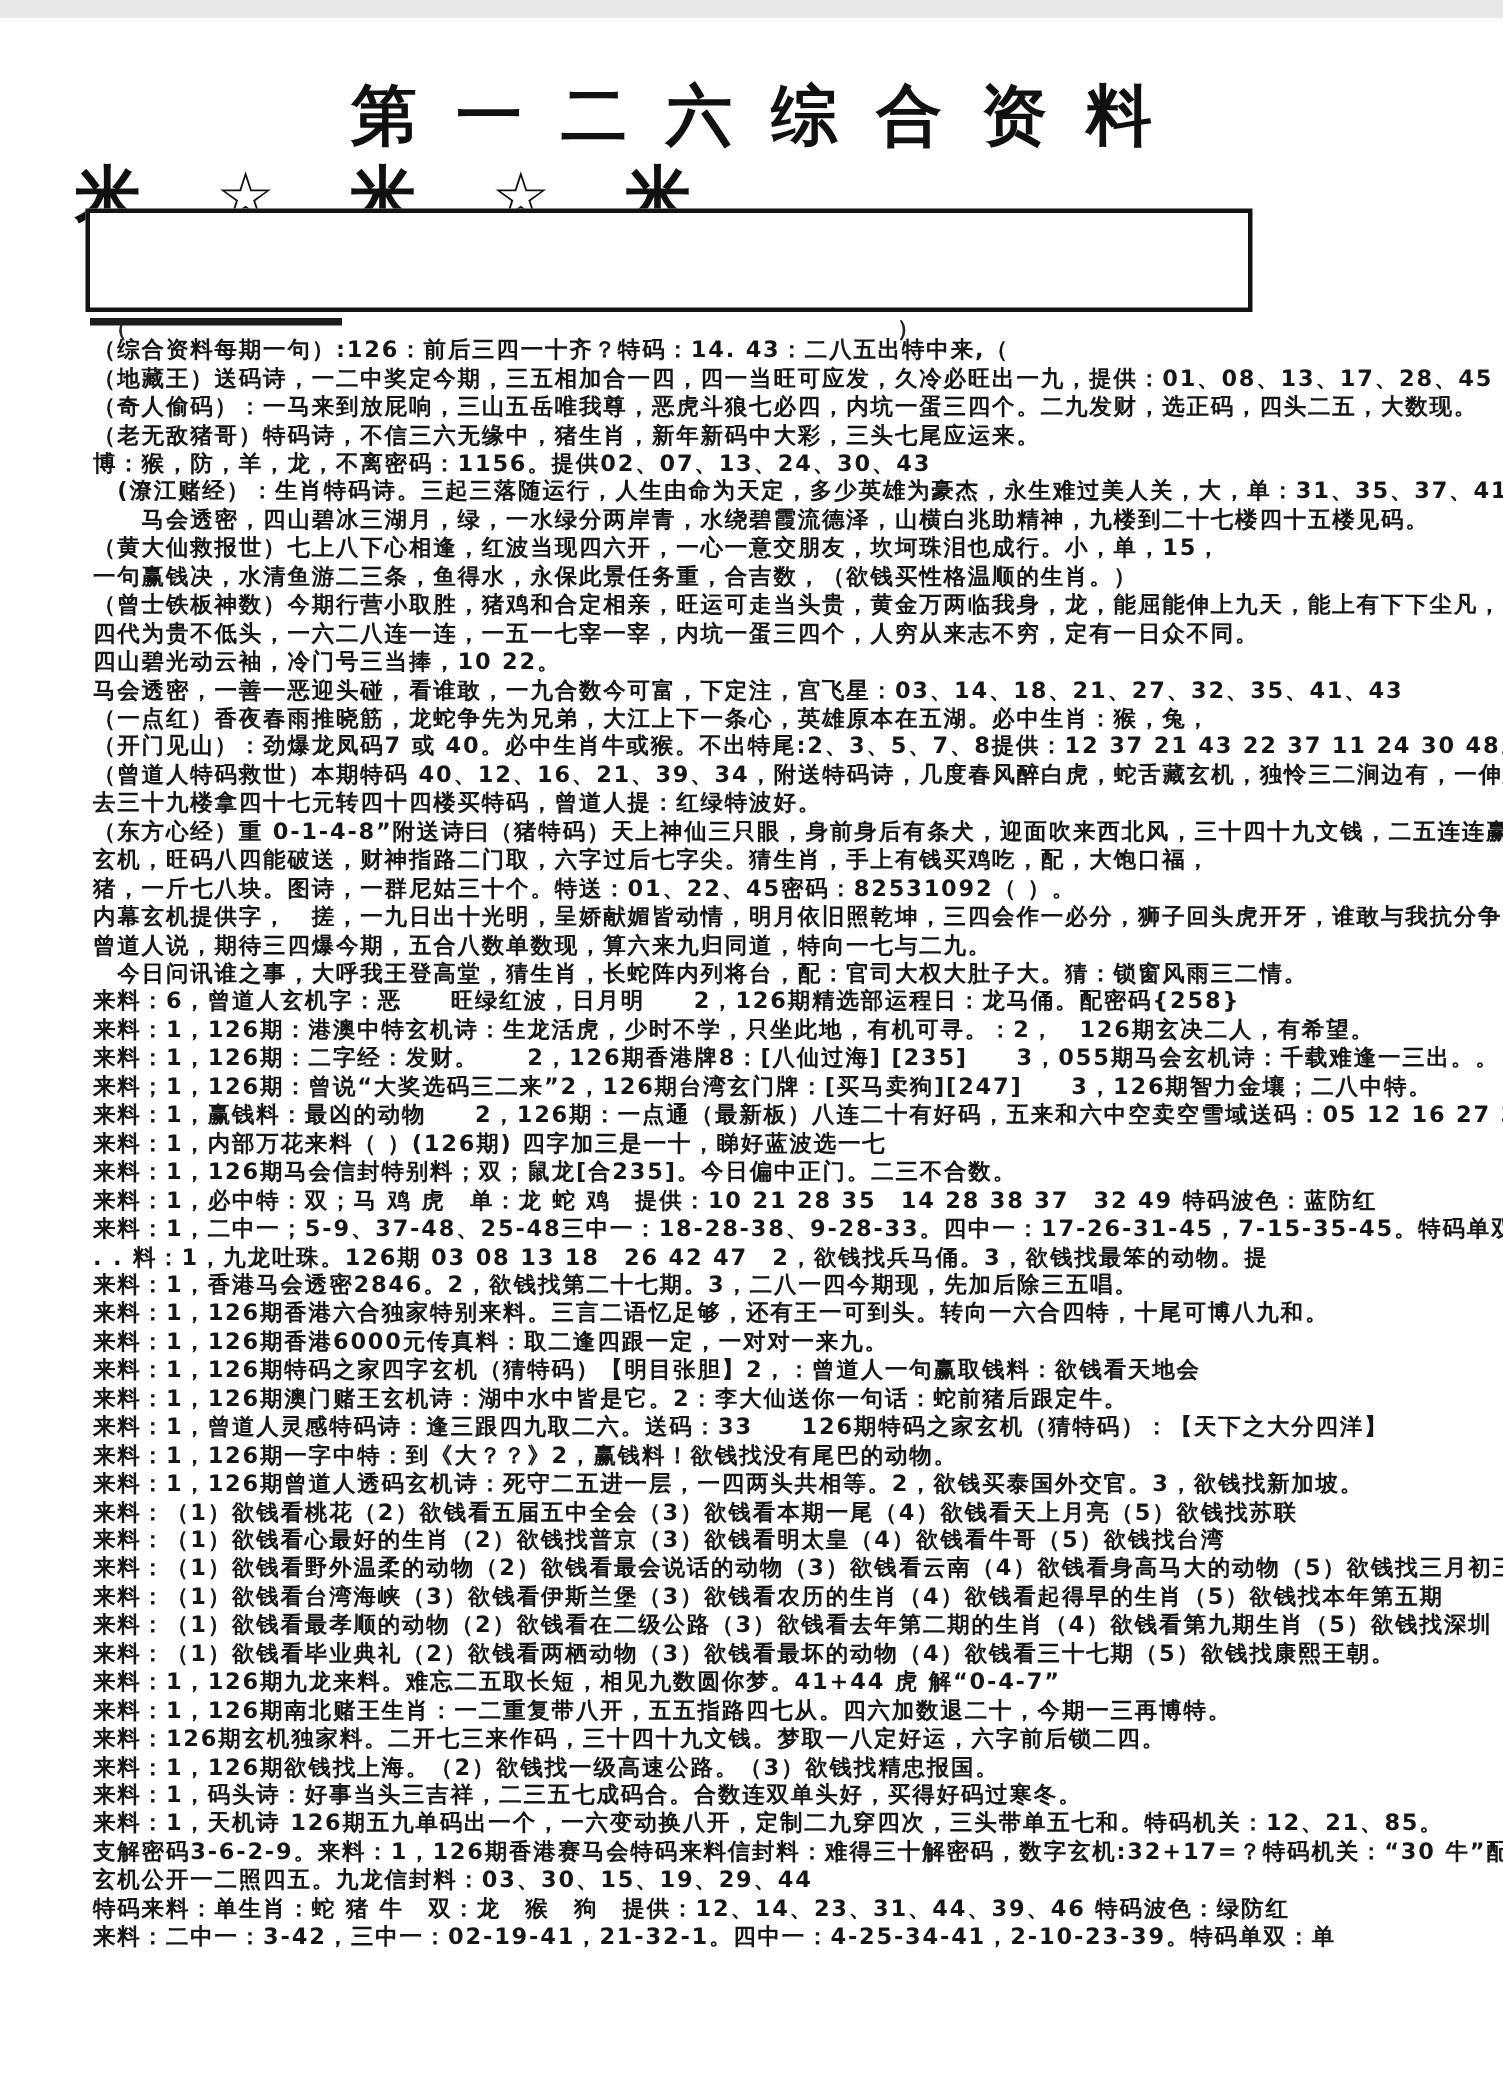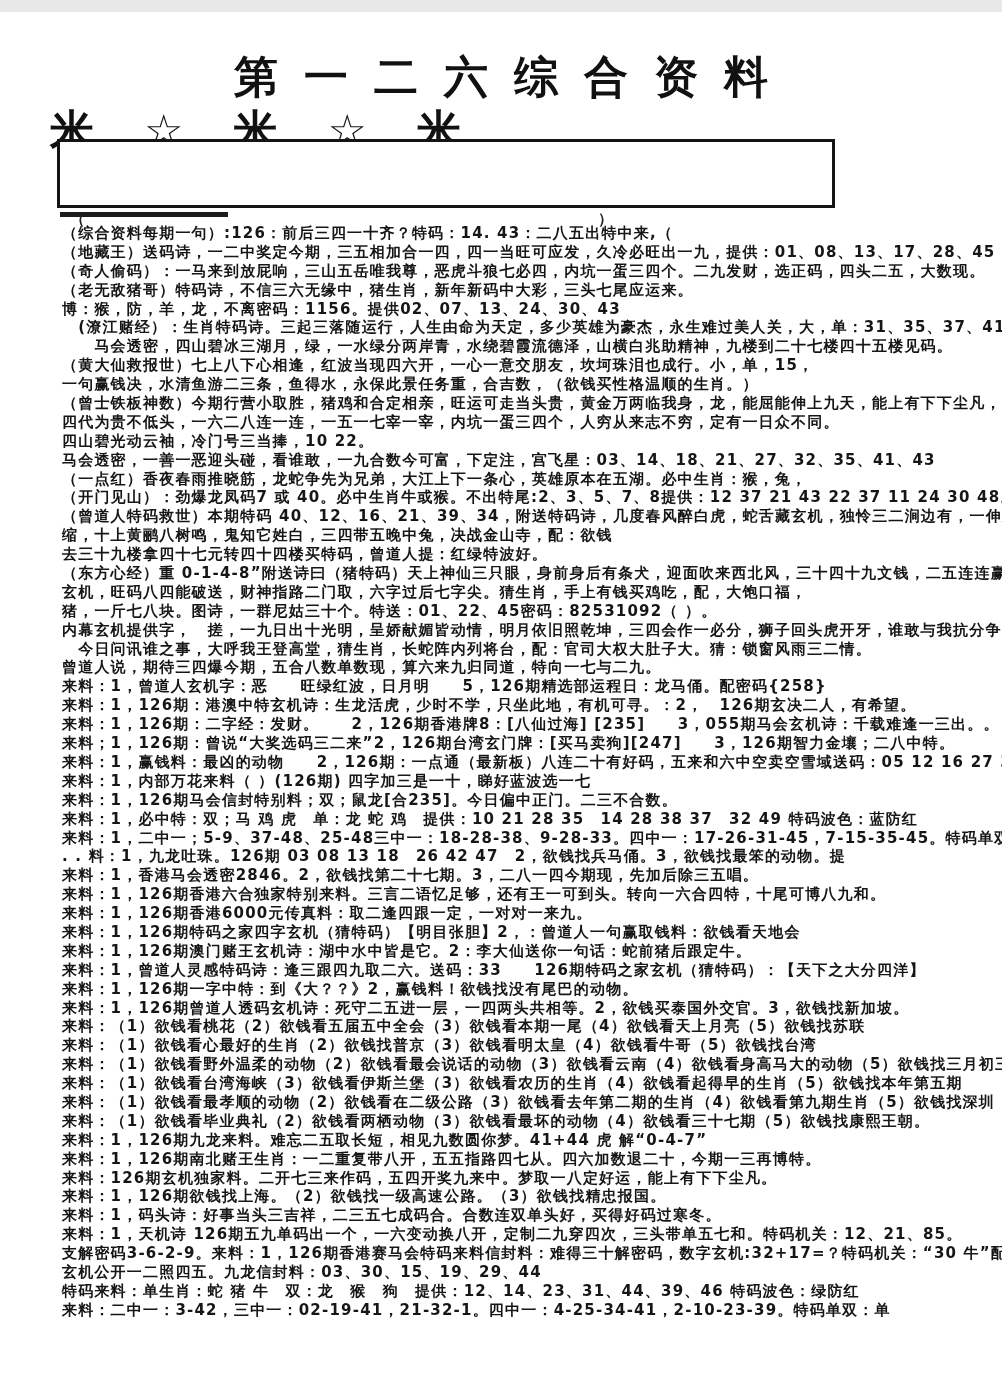--- a/index.html
+++ b/index.html
@@ -57,29 +57,28 @@
     <div class="ln">　　马会透密，四山碧冰三湖月，绿，一水绿分两岸青，水绕碧霞流德泽，山横白兆助精神，九楼到二十七楼四十五楼见码。</div>
     <div class="ln">（黄大仙救报世）七上八下心相逢，红波当现四六开，一心一意交朋友，坎坷珠泪也成行。小，单，15，</div>
     <div class="ln">一句赢钱决，水清鱼游二三条，鱼得水，永保此景任务重，合吉数，（欲钱买性格温顺的生肖。）</div>
     <div class="ln">（曾士铁板神数）今期行营小取胜，猪鸡和合定相亲，旺运可走当头贵，黄金万两临我身，龙，能屈能伸上九天，能上有下下尘凡，</div>
     <div class="ln">四代为贵不低头，一六二八连一连，一五一七宰一宰，内坑一蛋三四个，人穷从来志不穷，定有一日众不同。</div>
     <div class="ln">四山碧光动云袖，冷门号三当捧，10 22。</div>
     <div class="ln">马会透密，一善一恶迎头碰，看谁敢，一九合数今可富，下定注，宫飞星：03、14、18、21、27、32、35、41、43</div>
     <div class="ln">（一点红）香夜春雨推晓筋，龙蛇争先为兄弟，大江上下一条心，英雄原本在五湖。必中生肖：猴，兔，</div>
     <div class="ln">（开门见山）：劲爆龙凤码7 或 40。必中生肖牛或猴。不出特尾:2、3、5、7、8提供：12 37 21 43 22 37 11 24 30 48。</div>
     <div class="ln">（曾道人特码救世）本期特码 40、12、16、21、39、34，附送特码诗，几度春风醉白虎，蛇舌藏玄机，独怜三二涧边有，一伸又一</div>
-    <div class="ln">缩，十上黄鹂八树鸣，鬼知它姓白，三四带五晚中兔，决战金山寺，配：欲钱</div>
     <div class="ln">去三十九楼拿四十七元转四十四楼买特码，曾道人提：红绿特波好。</div>
     <div class="ln">（东方心经）重 0-1-4-8”附送诗曰（猪特码）天上神仙三只眼，身前身后有条犬，迎面吹来西北风，三十四十九文钱，二五连连赢</div>
     <div class="ln">玄机，旺码八四能破送，财神指路二门取，六字过后七字尖。猜生肖，手上有钱买鸡吃，配，大饱口福，</div>
     <div class="ln">猪，一斤七八块。图诗，一群尼姑三十个。特送：01、22、45密码：82531092（ ）。</div>
     <div class="ln">内幕玄机提供字，　搓，一九日出十光明，呈娇献媚皆动情，明月依旧照乾坤，三四会作一必分，狮子回头虎开牙，谁敢与我抗分争</div>
+    <div class="ln">曾道人说，期待三四爆今期，五合八数单数现，算六来九归同道，特向一七与二九。</div>
     <div class="ln">　今日问讯谁之事，大呼我王登高堂，猜生肖，长蛇阵内列将台，配：官司大权大肚子大。猜：锁窗风雨三二情。</div>
-    <div class="ln">曾道人说，期待三四爆今期，五合八数单数现，算六来九归同道，特向一七与二九。</div>
-    <div class="ln">来料：1，曾道人玄机字：恶　　旺绿红波，日月明　　5，126期精选部运程日：龙马俑。配密码{258}</div>
+    <div class="ln">来料：6，曾道人玄机字：恶　　旺绿红波，日月明　　2，126期精选部运程日：龙马俑。配密码{258}</div>
     <div class="ln">来料：1，126期：港澳中特玄机诗：生龙活虎，少时不学，只坐此地，有机可寻。：2，　126期玄决二人，有希望。</div>
     <div class="ln">来料：1，126期：二字经：发财。　　2，126期香港牌8：[八仙过海] [235]　　3，055期马会玄机诗：千载难逢一三出。。</div>
     <div class="ln">来料；1，126期：曾说“大奖选码三二来”2，126期台湾玄门牌：[买马卖狗][247]　　3，126期智力金壤；二八中特。</div>
     <div class="ln">来料：1，赢钱料：最凶的动物　　2，126期：一点通（最新板）八连二十有好码，五来和六中空卖空雪域送码：05 12 16 27 33 34</div>
     <div class="ln">来料：1，内部万花来料（ ）(126期) 四字加三是一十，睇好蓝波选一七</div>
     <div class="ln">来料：1，126期马会信封特别料；双；鼠龙[合235]。今日偏中正门。二三不合数。</div>
     <div class="ln">来料：1，必中特：双；马 鸡 虎　单：龙 蛇 鸡　提供：10 21 28 35　14 28 38 37　32 49 特码波色：蓝防红</div>
     <div class="ln">来料：1，二中一；5-9、37-48、25-48三中一：18-28-38、9-28-33。四中一：17-26-31-45，7-15-35-45。特码单双；</div>
     <div class="ln">. . 料：1，九龙吐珠。126期 03 08 13 18　26 42 47　2，欲钱找兵马俑。3，欲钱找最笨的动物。提</div>
     <div class="ln">来料：1，香港马会透密2846。2，欲钱找第二十七期。3，二八一四今期现，先加后除三五唱。</div>
@@ -91,21 +90,21 @@
     <div class="ln">来料：1，126期一字中特：到《大？？》2，赢钱料！欲钱找没有尾巴的动物。</div>
     <div class="ln">来料：1，126期曾道人透码玄机诗：死守二五进一层，一四两头共相等。2，欲钱买泰国外交官。3，欲钱找新加坡。</div>
     <div class="ln">来料：（1）欲钱看桃花（2）欲钱看五届五中全会（3）欲钱看本期一尾（4）欲钱看天上月亮（5）欲钱找苏联</div>
     <div class="ln">来料：（1）欲钱看心最好的生肖（2）欲钱找普京（3）欲钱看明太皇（4）欲钱看牛哥（5）欲钱找台湾</div>
     <div class="ln">来料：（1）欲钱看野外温柔的动物（2）欲钱看最会说话的动物（3）欲钱看云南（4）欲钱看身高马大的动物（5）欲钱找三月初三</div>
     <div class="ln">来料：（1）欲钱看台湾海峡（3）欲钱看伊斯兰堡（3）欲钱看农历的生肖（4）欲钱看起得早的生肖（5）欲钱找本年第五期</div>
     <div class="ln">来料：（1）欲钱看最孝顺的动物（2）欲钱看在二级公路（3）欲钱看去年第二期的生肖（4）欲钱看第九期生肖（5）欲钱找深圳</div>
     <div class="ln">来料：（1）欲钱看毕业典礼（2）欲钱看两栖动物（3）欲钱看最坏的动物（4）欲钱看三十七期（5）欲钱找康熙王朝。</div>
     <div class="ln">来料：1，126期九龙来料。难忘二五取长短，相见九数圆你梦。41+44 虎 解“0-4-7”</div>
     <div class="ln">来料：1，126期南北赌王生肖：一二重复带八开，五五指路四七从。四六加数退二十，今期一三再博特。</div>
-    <div class="ln">来料：126期玄机独家料。二开七三来作码，五四开奖九来中。梦取一八定好运，能上有下下尘凡。</div>
+    <div class="ln">来料：126期玄机独家料。二开七三来作码，三十四十九文钱。梦取一八定好运，六字前后锁二四。</div>
     <div class="ln">来料：1，126期欲钱找上海。（2）欲钱找一级高速公路。（3）欲钱找精忠报国。</div>
     <div class="ln">来料：1，码头诗：好事当头三吉祥，二三五七成码合。合数连双单头好，买得好码过寒冬。</div>
     <div class="ln">来料：1，天机诗 126期五九单码出一个，一六变动换八开，定制二九穿四次，三头带单五七和。特码机关：12、21、85。</div>
     <div class="ln">支解密码3-6-2-9。来料：1，126期香港赛马会特码来料信封料：难得三十解密码，数字玄机:32+17=？特码机关：“30 牛”配“07”</div>
     <div class="ln">玄机公开一二照四五。九龙信封料：03、30、15、19、29、44</div>
     <div class="ln">特码来料：单生肖：蛇 猪 牛　双：龙　猴　狗　提供：12、14、23、31、44、39、46 特码波色：绿防红</div>
     <div class="ln">来料：二中一：3-42，三中一：02-19-41，21-32-1。四中一：4-25-34-41，2-10-23-39。特码单双：单</div>
   </div>
 </div>
 

